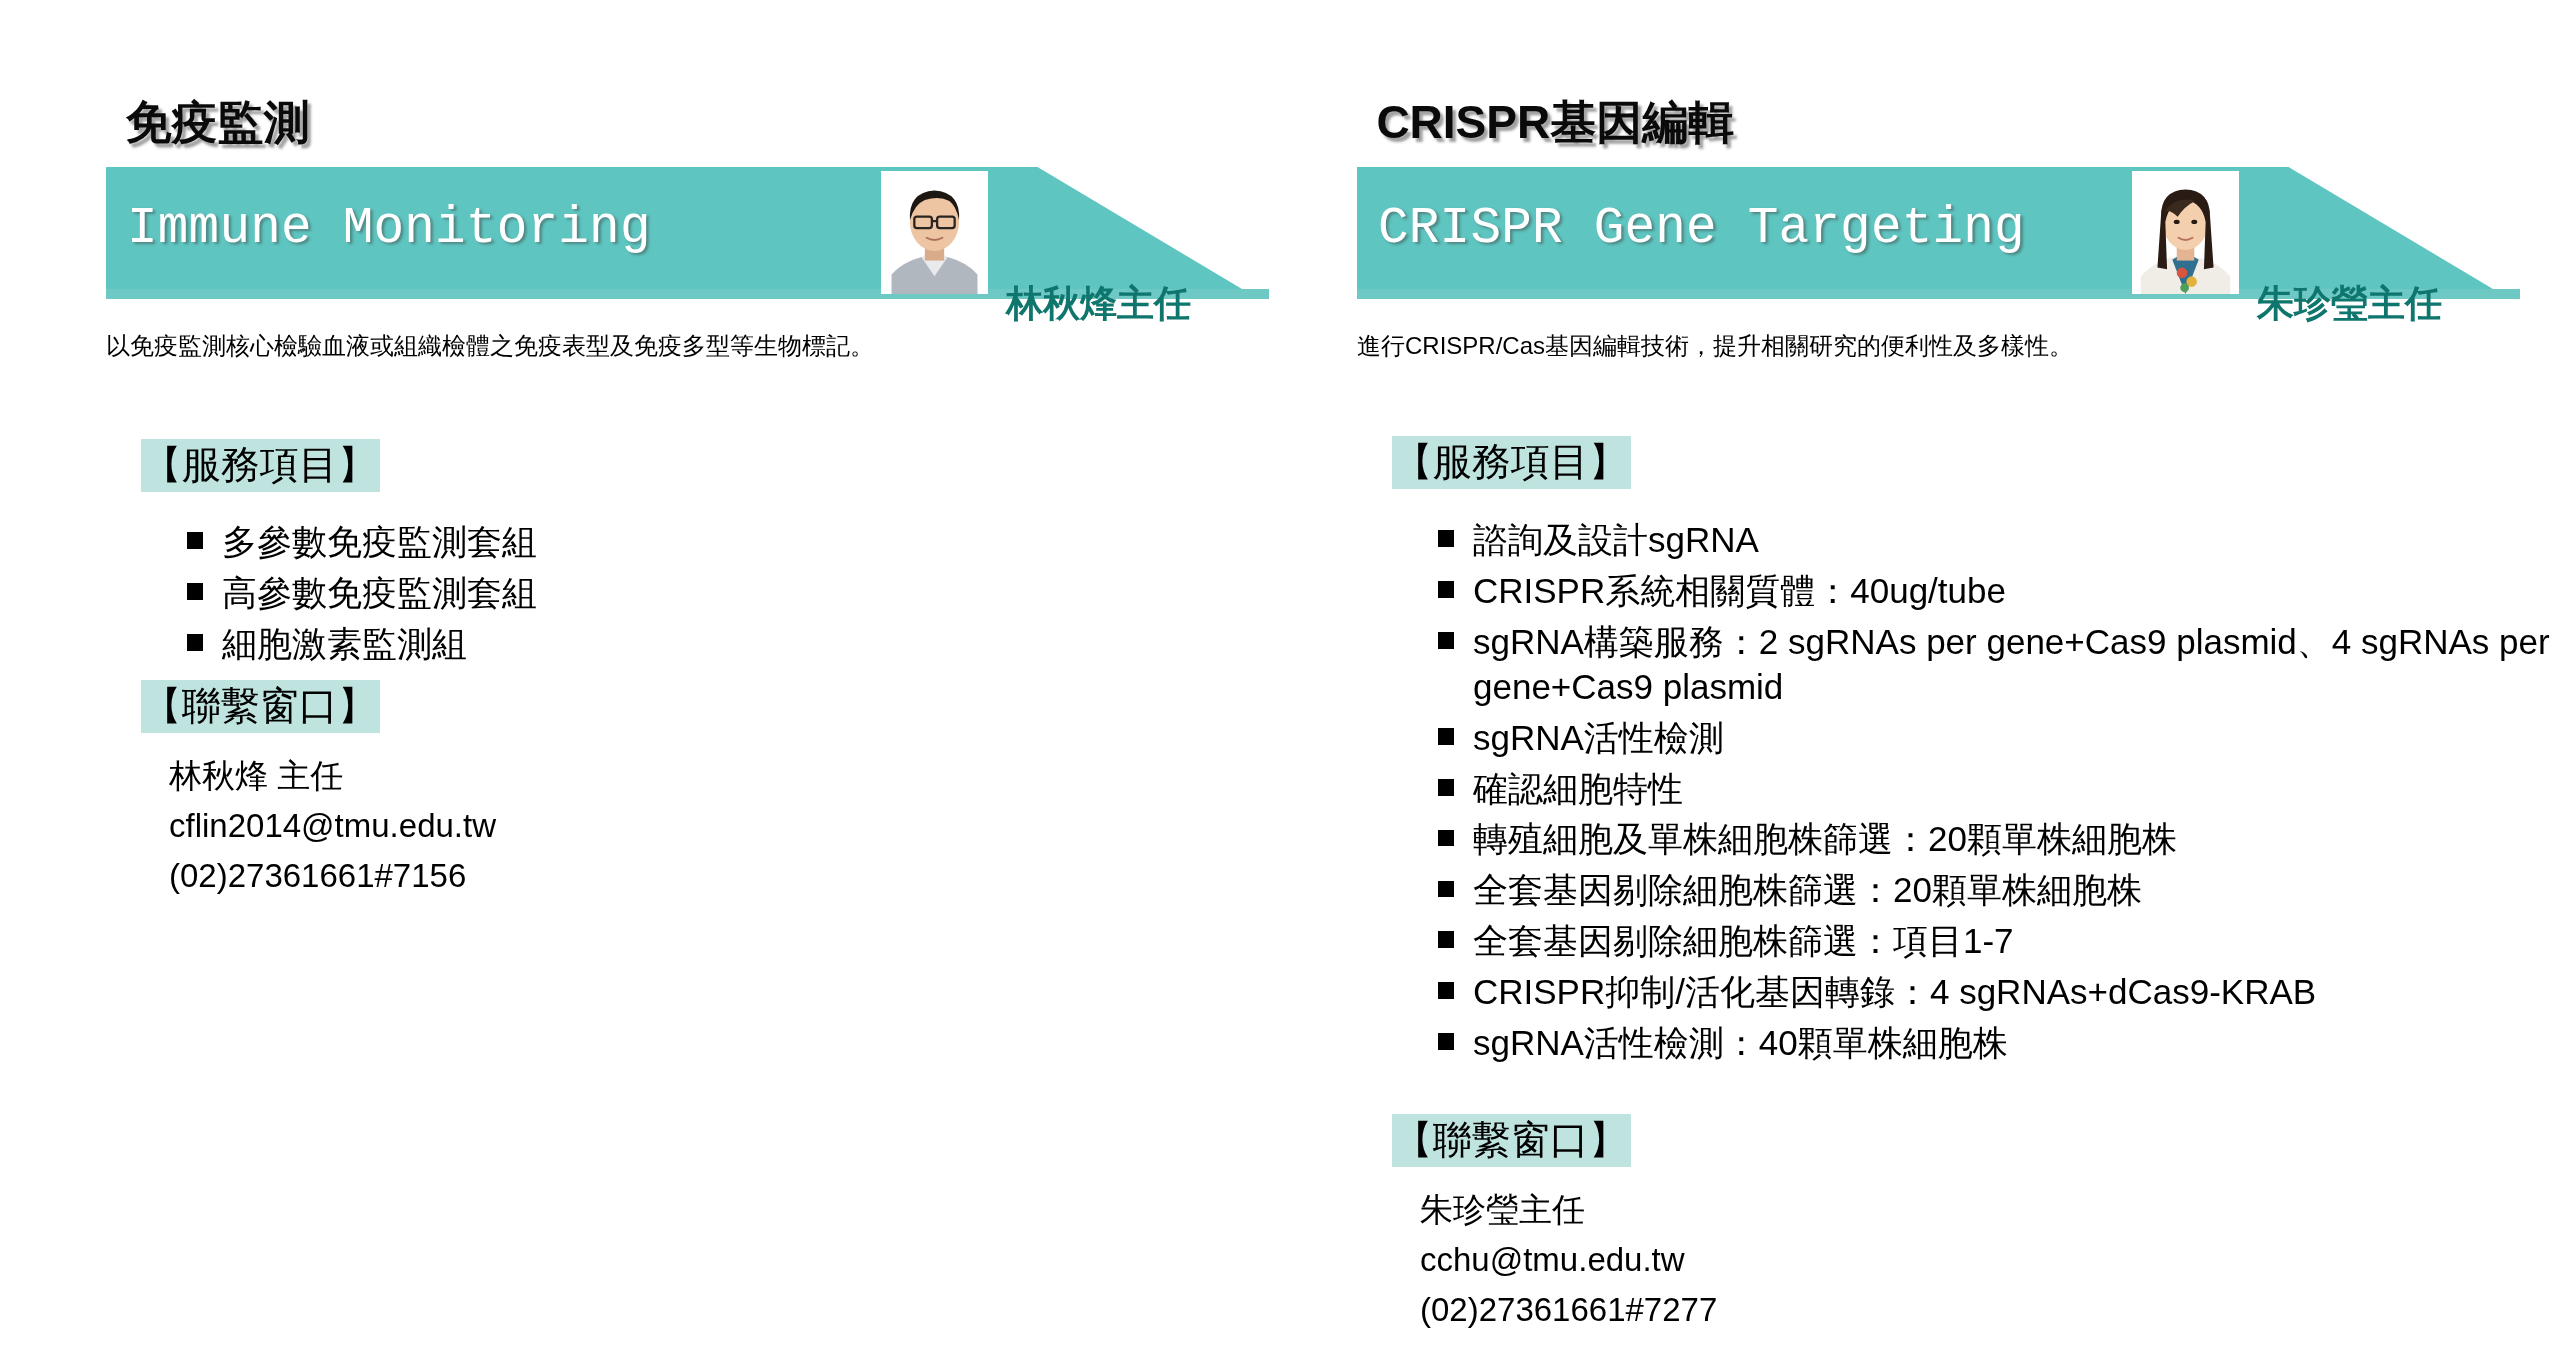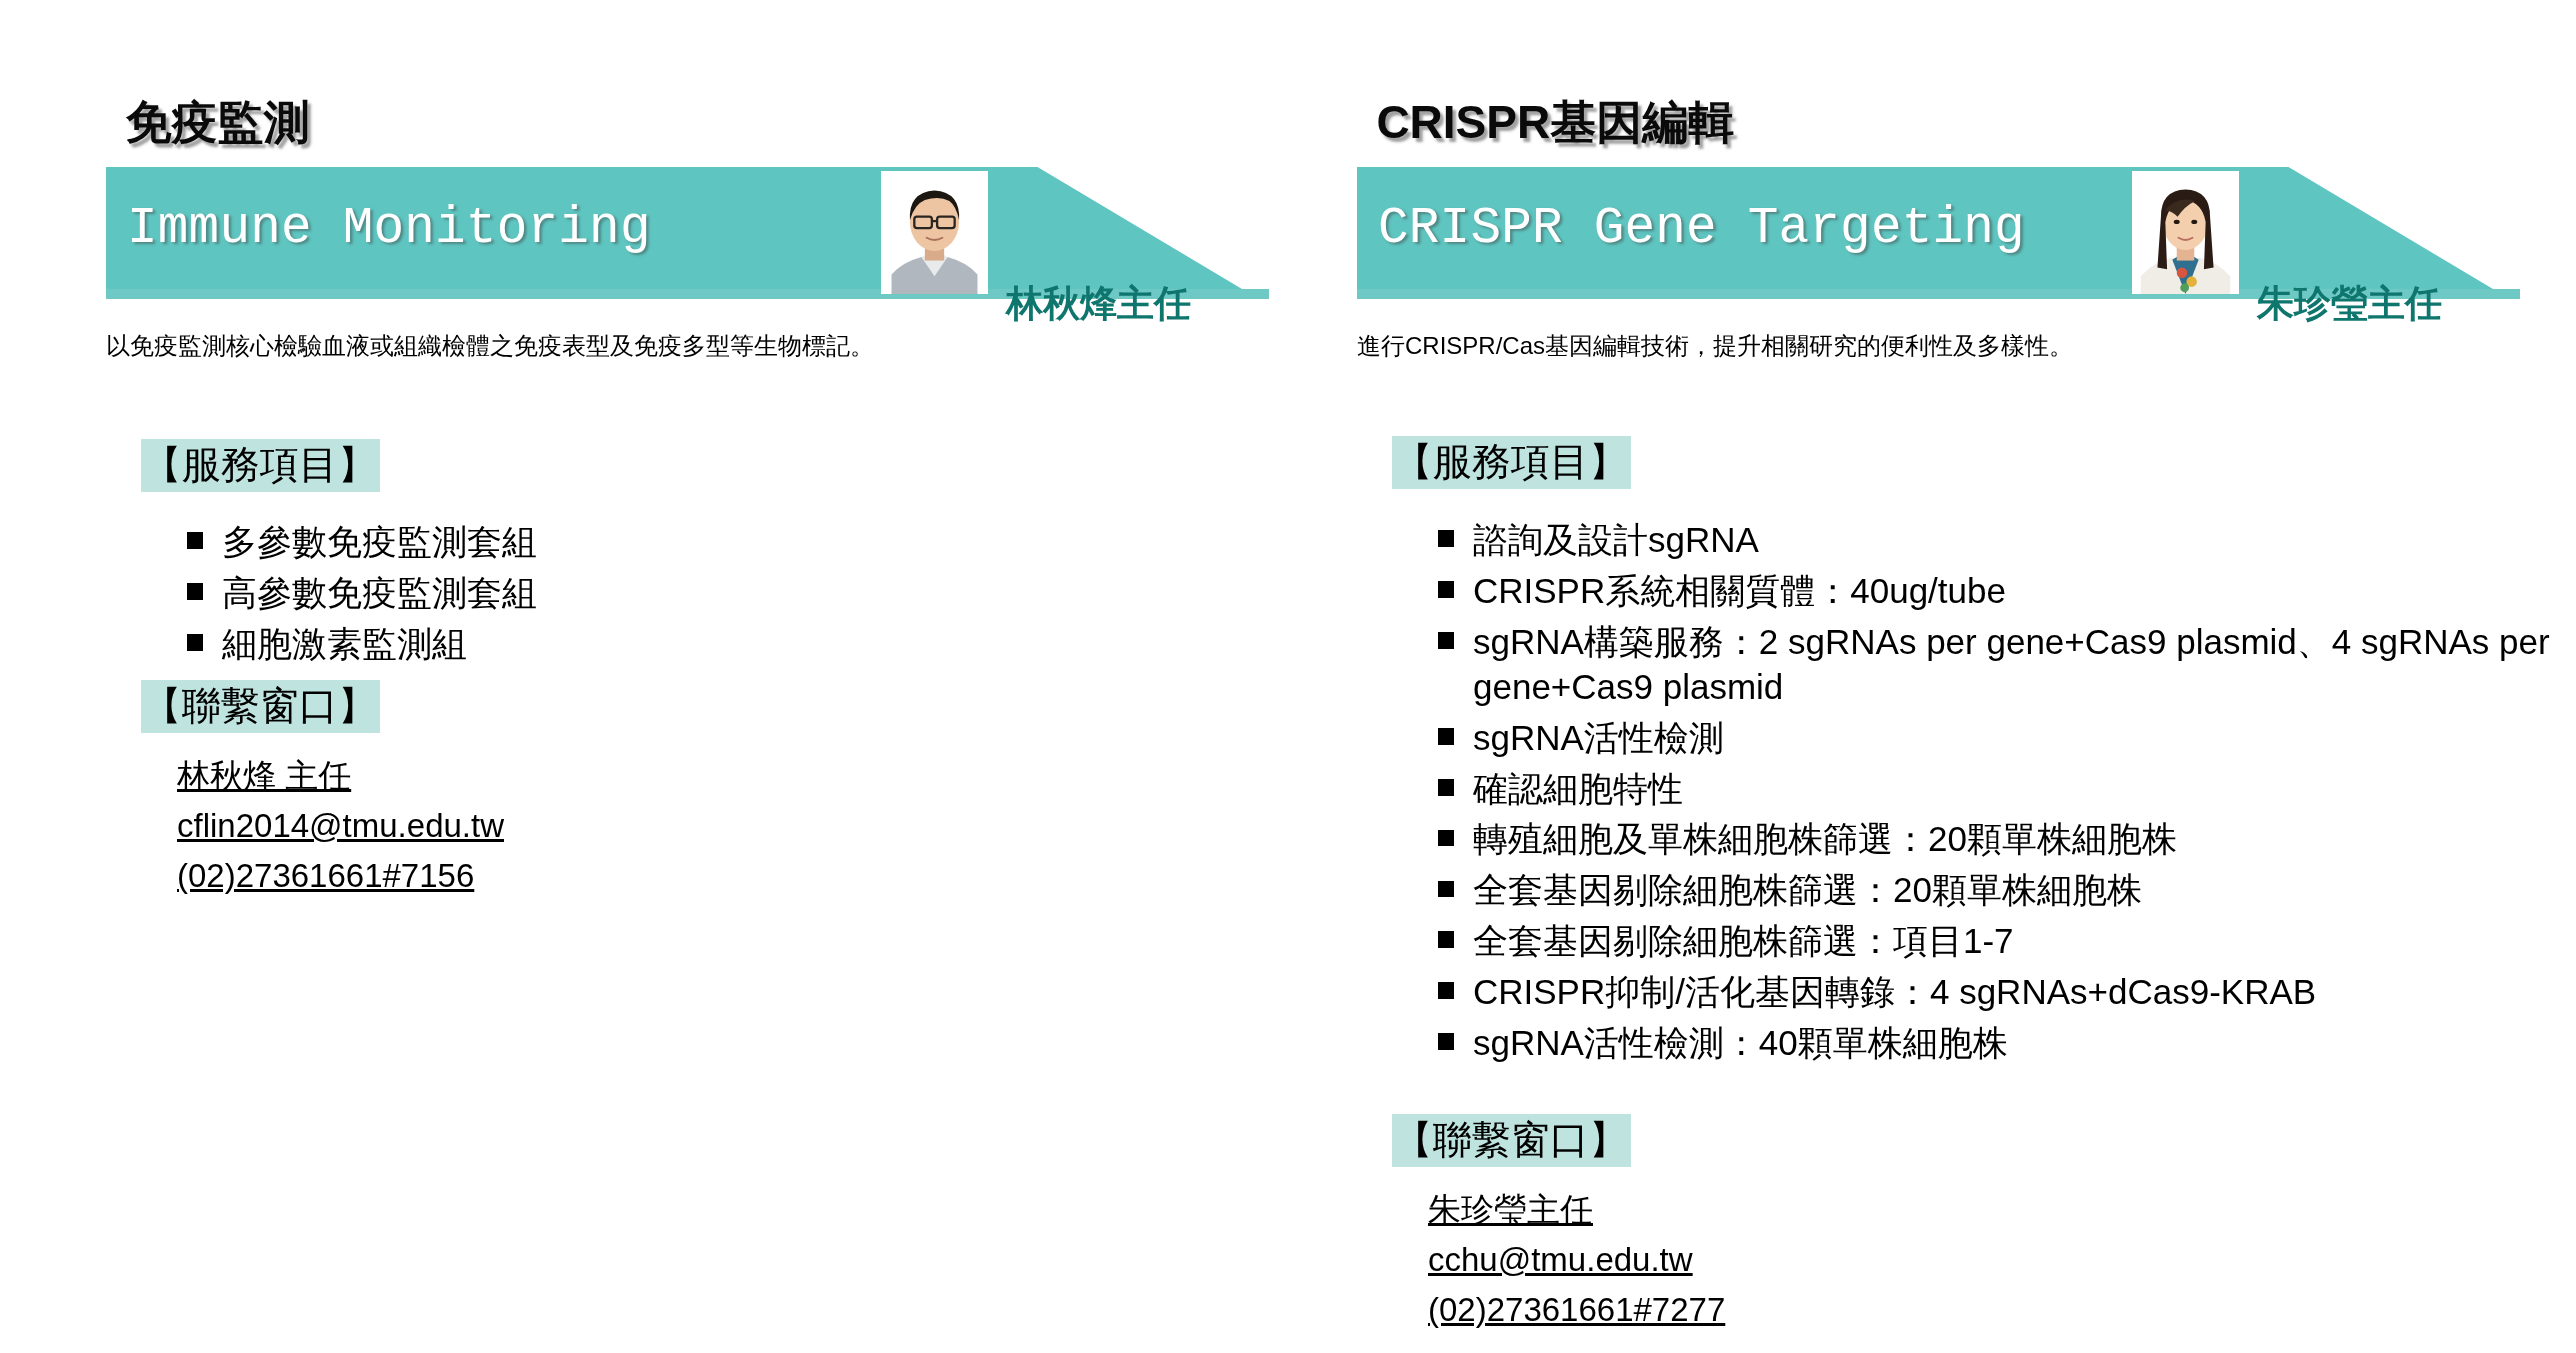--- a/index.html
+++ b/index.html
@@ -156,23 +156,22 @@
     position: absolute;
     left: 3.5px;
     top: 0.38em;
     width: 16.7px;
     height: 16.7px;
     background: #000000;
   }
 
   .contact-block {
     position: absolute;
-    left: 71px;
+    left: 63px;
     width: 793px;
-    text-decoration: underline;
   }
   .contact-block .line {
     font-size: 33px;
     line-height: 1.52;
     color: #000000;
     white-space: nowrap;
   }
 
   
   .l-tag-svc     { top: 439px; }

